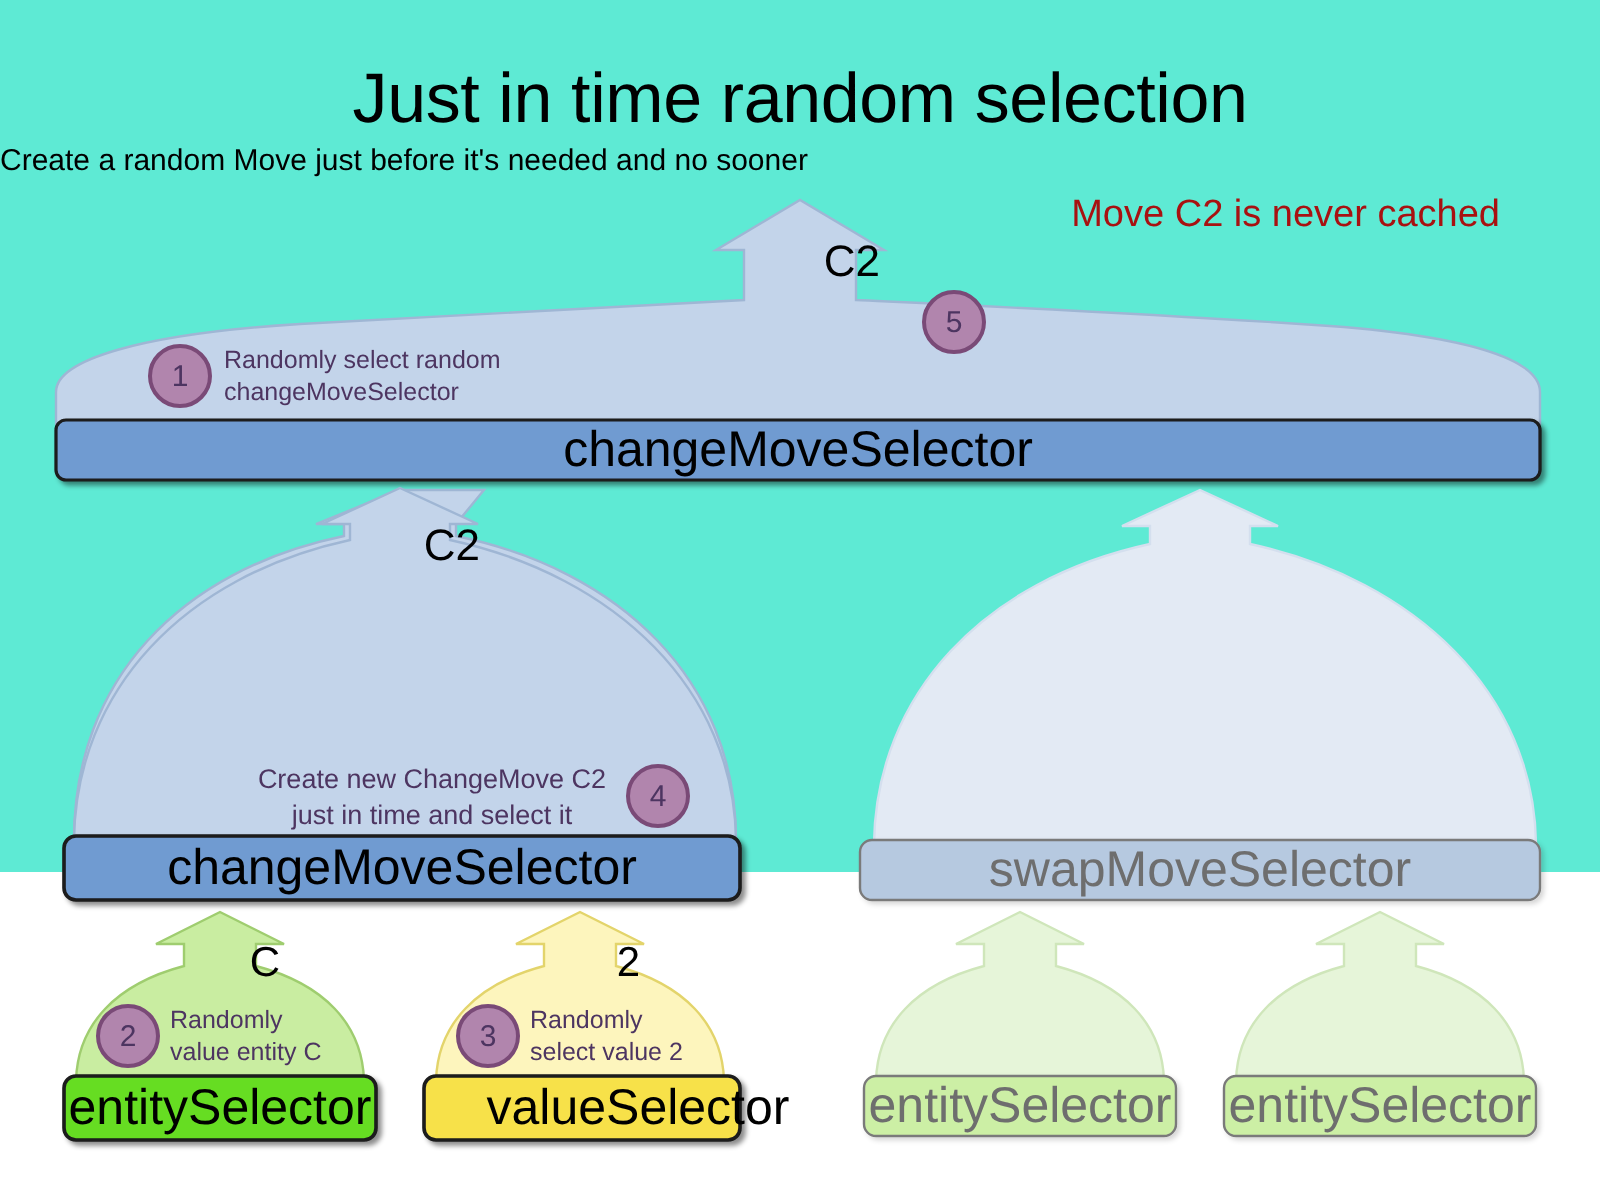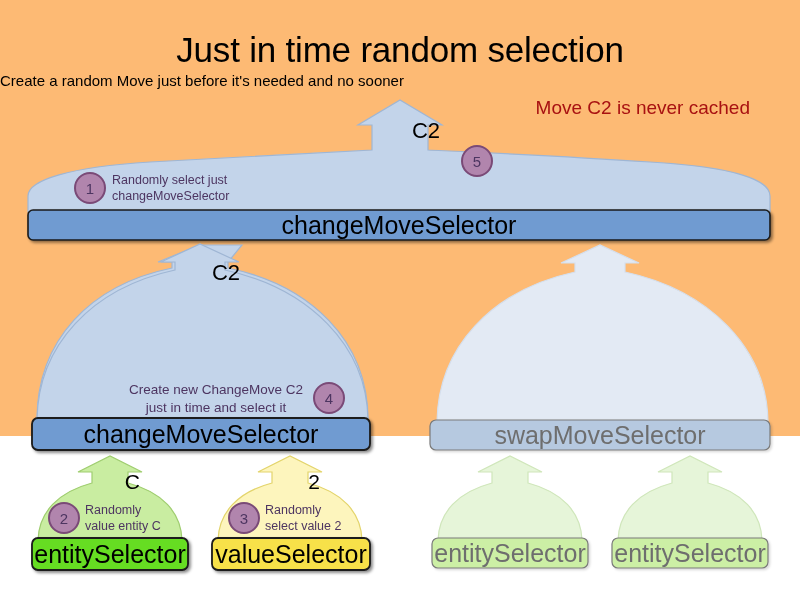--- a/index.html
+++ b/index.html
@@ -11,21 +11,21 @@
     font-family: "Liberation Sans", sans-serif;
     width: 800px;
     height: 600px;
     overflow: hidden;
     position: relative;
   }
   #stage {
     position: relative;
     width: 800px;
     height: 436px;
-    background: #fdba74;
+    background: #5eead4;
   }
   #diagram-svg {
     position: absolute;
     left: 0;
     top: 0;
     width: 800px;
     height: 600px;
   }
 
   
@@ -239,28 +239,28 @@
   <div class="move-value" style="left:260px; top:470px; width:60px; font-size:21px;">2</div>
 
   <div class="node-label bold" style="left:28px; top:210px; width:742px; height:30px;">changeMoveSelector</div>
 
   <div class="node-label bold" style="left:32px; top:418px; width:338px; height:32px;">changeMoveSelector</div>
 
   <div class="node-label boldf" style="left:430px; top:420px; width:340px; height:30px;">swapMoveSelector</div>
 
   <div class="node-label bold" style="left:32px; top:538px; width:156px; height:32px;">entitySelector</div>
 
-  <div class="node-label bold" style="left:212px; top:538px; width:158px; height:32px;">valueSelector</div>
+  <div class="node-label bold" style="left:212px; top:538px; width:158px; height:32px;padding-left:28px;">valueSelector</div>
 
   <div class="node-label boldf" style="left:432px; top:538px; width:156px; height:30px;">entitySelector</div>
 
   <div class="node-label boldf" style="left:612px; top:538px; width:156px; height:30px;">entitySelector</div>
 
   <div class="step-note small" style="left:112px; top:172px;">
-    <div>Randomly select just</div>
+    <div>Randomly select random</div>
     <div>changeMoveSelector</div>
   </div>
   <div class="badge-num" style="left:75px; top:173px; width:30px; height:30px;">1</div>
 
   <div class="badge-num" style="left:462px; top:146px; width:30px; height:30px;">5</div>
 
   <div class="step-note mid" style="left:122px; top:381px; width:188px; text-align:center;">
     <div>Create new ChangeMove C2</div>
     <div>just in time and select it</div>
   </div>

